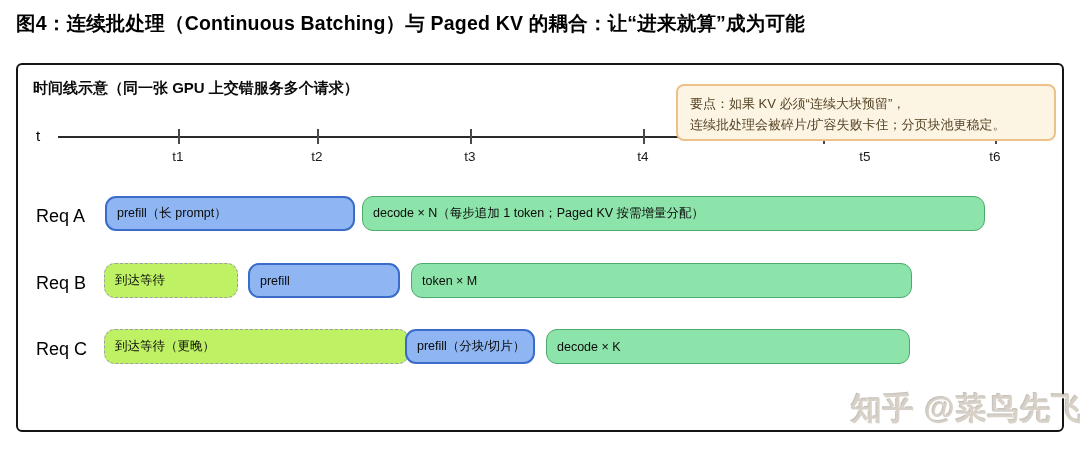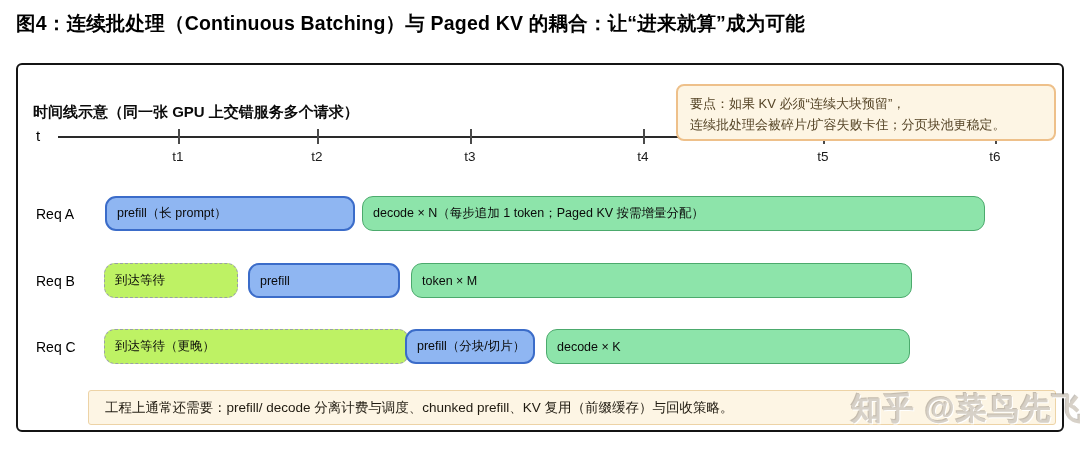--- a/index.html
+++ b/index.html
@@ -9,21 +9,21 @@
   }
   .page-title{
     position:absolute;left:14px;top:8px;margin:2px;
     font-size:19.5px;font-weight:700;letter-spacing:.2px;color:#000;white-space:nowrap;
   }
   .panel{
     position:absolute;left:16px;top:63px;width:1044px;height:365px;
     border:2px solid #141414;border-radius:6px;background:#fff;
   }
   .panel-heading{
-    position:absolute;left:33px;top:79px;font-size:15px;font-weight:700;color:#0a0a0a;white-space:nowrap;margin-top:24px;
+    position:absolute;left:33px;top:79px;font-size:15px;font-weight:700;color:#0a0a0a;white-space:nowrap;
   }
   .keypoint{
     position:absolute;left:676px;top:84px;width:380px;height:57px;box-sizing:border-box;
     background:#FDF5E4;border:2px solid #EEC08A;border-radius:8px;
     padding:8px 12px 6px 12px;z-index:5;
   }
   .keypoint .kline{
     font-size:13px;line-height:1.6;color:#554426;white-space:nowrap;
   }
   .axis-label{
@@ -33,21 +33,21 @@
     position:absolute;left:58px;top:136px;width:982px;height:2px;background:#2a2a2a;z-index:1;
   }
   .tick{
     position:absolute;top:129px;width:2px;height:15px;background:#4a4a4a;z-index:1;
   }
   .tick-label{
     position:absolute;top:149px;transform:translateX(-50%);
     font-size:13.5px;color:#1a1a1a;z-index:2;
   }
   .row-label{
-    position:absolute;left:36px;font-size:14px;color:#000;white-space:nowrap;
+    position:absolute;left:36px;font-size:18px;color:#000;white-space:nowrap;
   }
   .bar{
     position:absolute;height:35px;box-sizing:border-box;border-radius:11px;
     display:flex;align-items:center;padding:0 10px;
     font-size:12.5px;color:#0a0a0a;white-space:nowrap;
   }
   .bar.prefill{background:#8FB6F2;border:2px solid #3B6CC9;}
   .bar.decode{background:#8DE4AA;border:1.5px solid #4CAA6D;}
   .bar.wait{background:#bef264;border:1.5px dashed #9AA0A6;}
   .footnote{
@@ -79,21 +79,21 @@
   <div class="tick" style="left:178px"></div>
   <div class="tick" style="left:317px"></div>
   <div class="tick" style="left:470px"></div>
   <div class="tick" style="left:643px"></div>
   <div class="tick" style="left:823px"></div>
   <div class="tick" style="left:995px"></div>
   <div class="tick-label" style="left:178px">t1</div>
   <div class="tick-label" style="left:317px">t2</div>
   <div class="tick-label" style="left:470px">t3</div>
   <div class="tick-label" style="left:643px">t4</div>
-  <div class="tick-label" style="left:823px">t5</div>
+  <div class="tick-label" style="left:865px">t5</div>
   <div class="tick-label" style="left:995px">t6</div>
 
   <div class="keypoint">
     <div class="kline">要点：如果 KV 必须“连续大块预留”，</div>
     <div class="kline">连续批处理会被碎片/扩容失败卡住；分页块池更稳定。</div>
   </div>
 
   <div class="row-label" style="top:206px">Req A</div>
   <div class="bar prefill" style="left:105px;top:196px;width:250px">prefill（长 prompt）</div>
   <div class="bar decode" style="left:362px;top:196px;width:623px">decode × N（每步追加 1 token；Paged KV 按需增量分配）</div>
@@ -101,19 +101,16 @@
   <div class="row-label" style="top:273px">Req B</div>
   <div class="bar wait" style="left:104px;top:263px;width:134px">到达等待</div>
   <div class="bar prefill" style="left:248px;top:263px;width:152px">prefill</div>
   <div class="bar decode" style="left:411px;top:263px;width:501px">token × M</div>
 
   <div class="row-label" style="top:339px">Req C</div>
   <div class="bar wait" style="left:104px;top:329px;width:305px">到达等待（更晚）</div>
   <div class="bar prefill" style="left:405px;top:329px;width:130px">prefill（分块/切片）</div>
   <div class="bar decode" style="left:546px;top:329px;width:364px">decode × K</div>
 
-  <div class="footnote">
-    <span>工程上通常还需要：prefill/ decode 分离计费与调度、chunked prefill、KV 复用（前缀缓存）与回收策略。</span>
-  </div>
 
   <div class="watermark">知乎 @菜鸟先飞</div>
 
 </div>
 
 </body></html>

